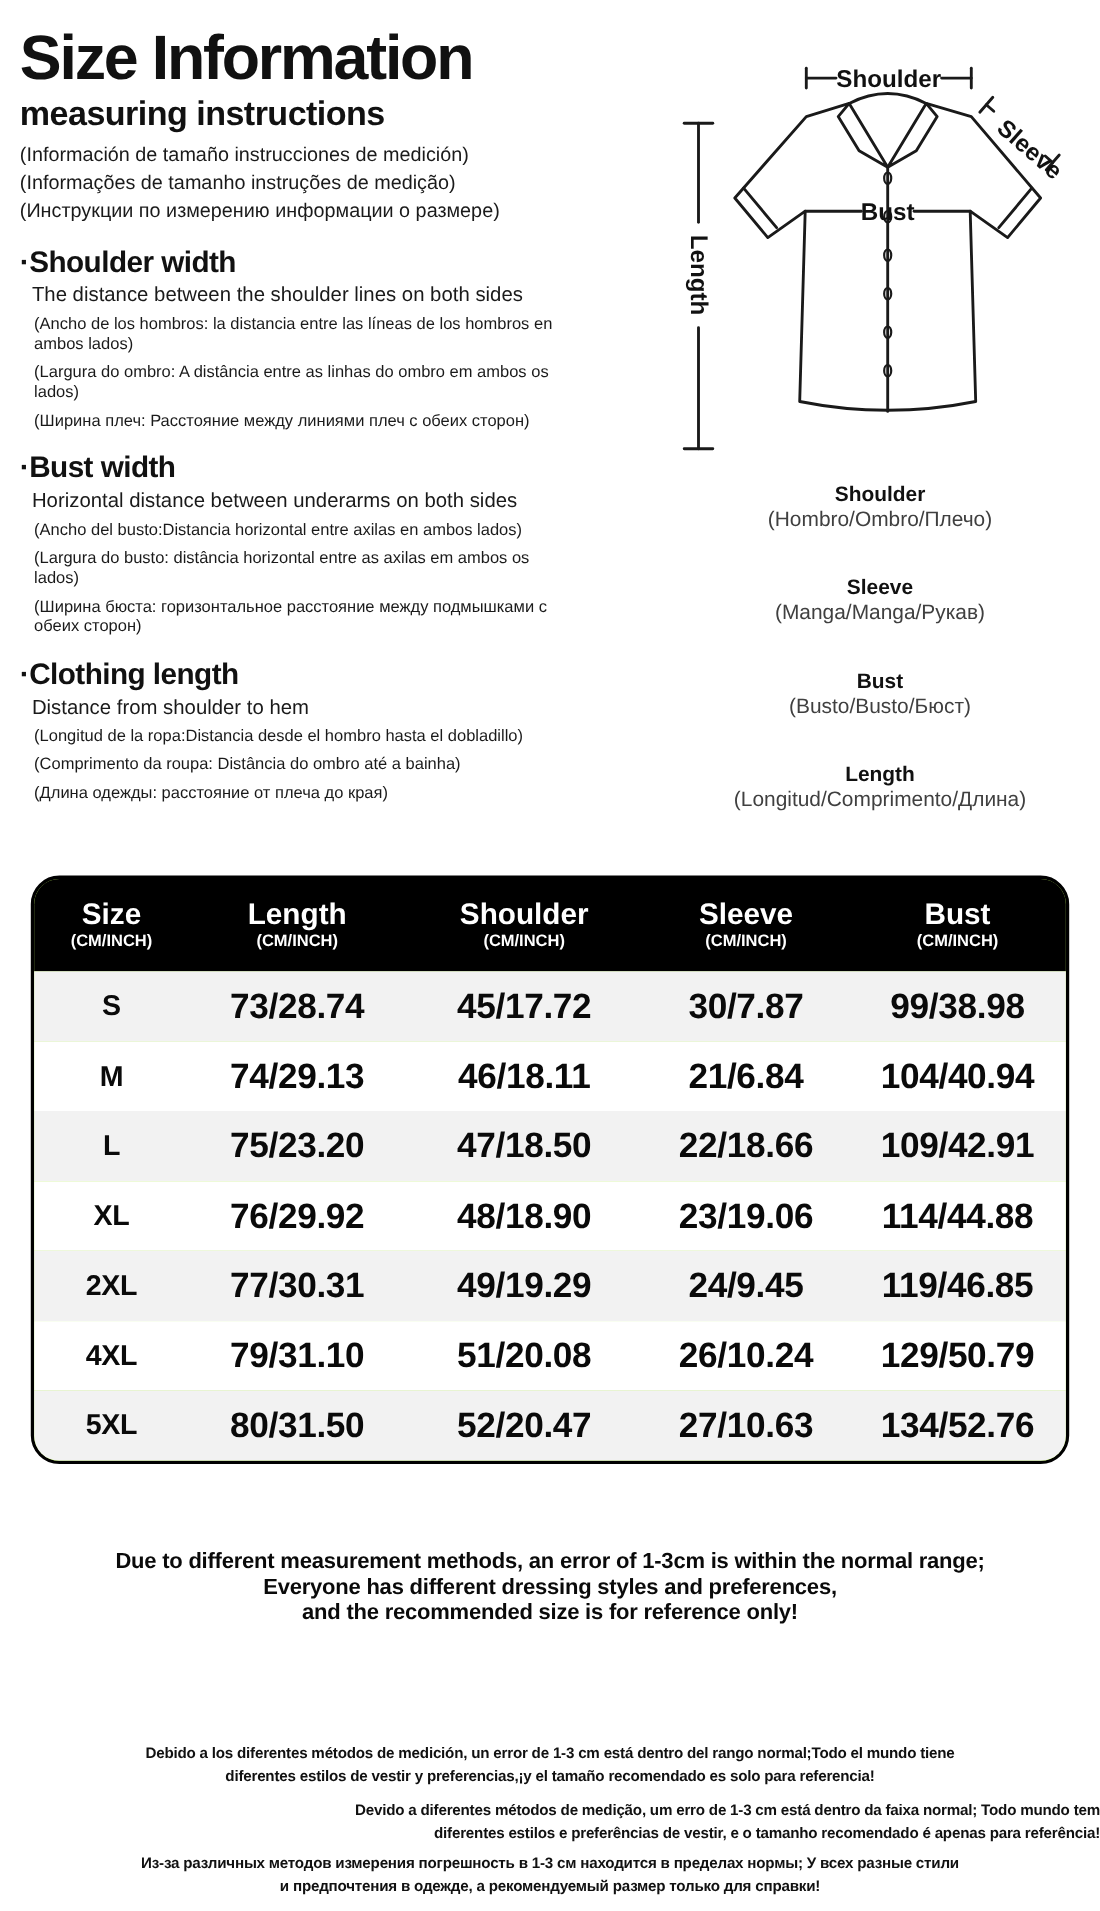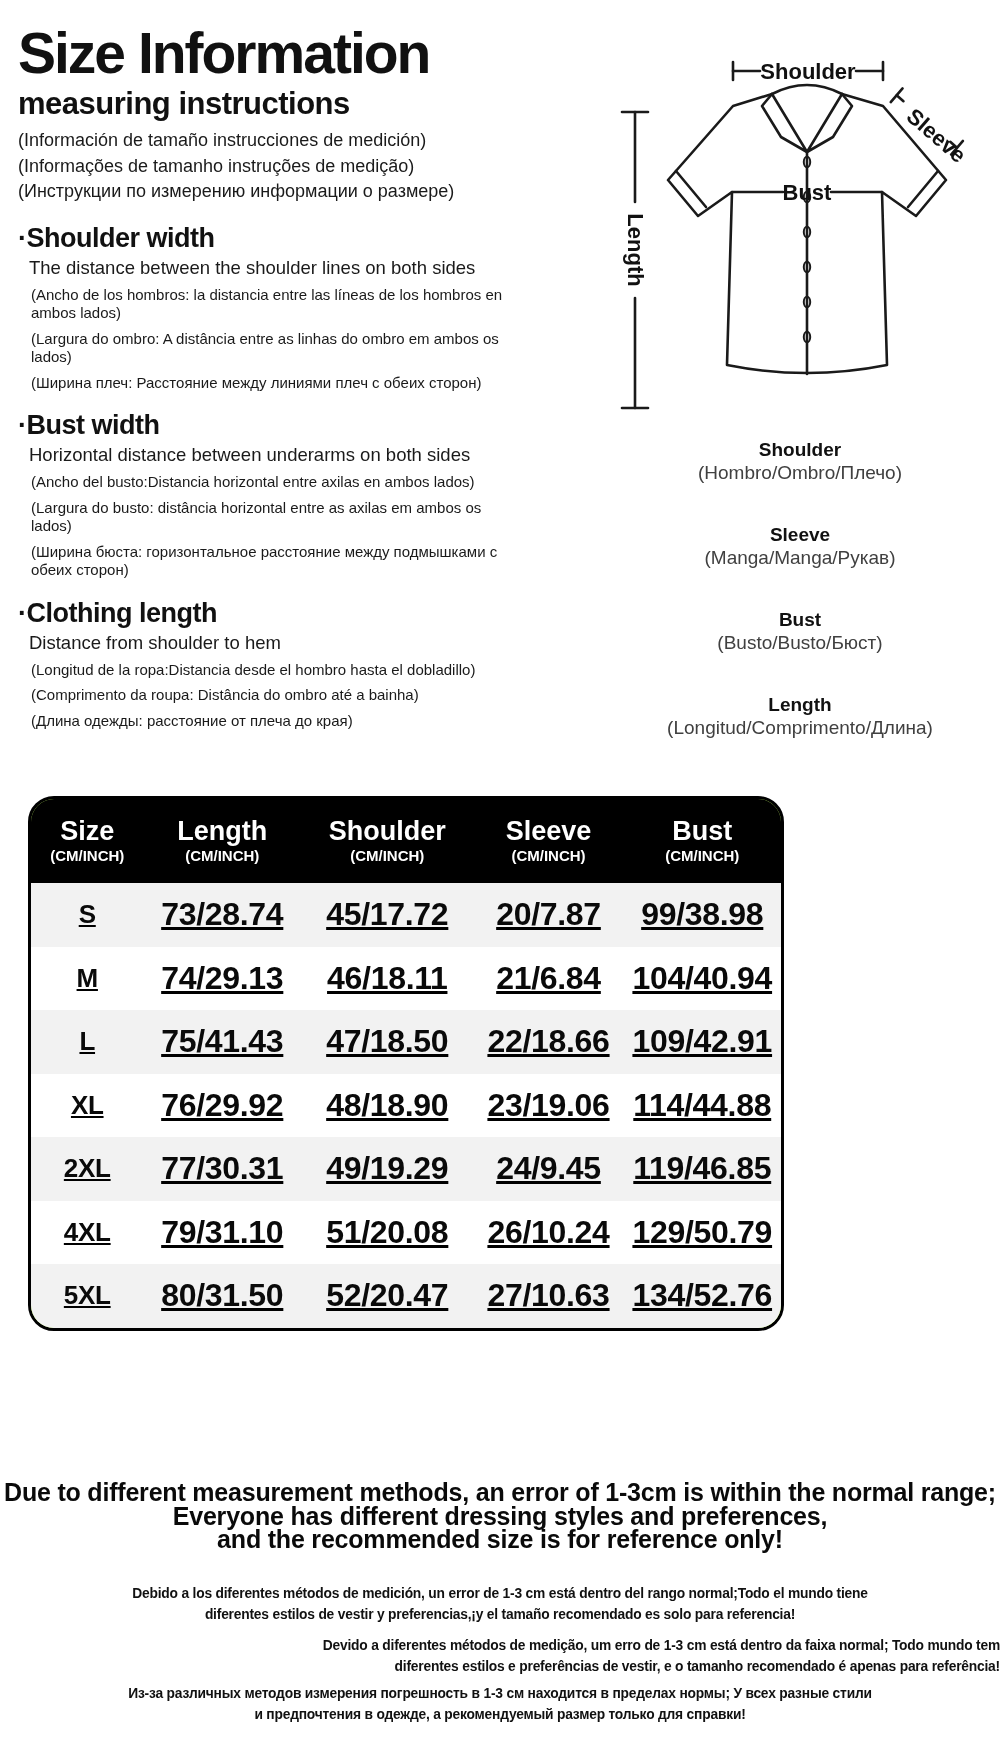--- a/index.html
+++ b/index.html
@@ -29,37 +29,37 @@
 
   
   .diagram-wrap { position: absolute; left: 600px; top: 40px; width: 400px; height: 392px; }
   .legend { position: absolute; left: 600px; top: 438px; width: 400px; text-align: center; }
   .legend-item { margin-bottom: 38px; }
   .legend-term { font-size: 19px; font-weight: bold; line-height: 23px; color: #111; }
   .legend-trans { font-size: 19px; line-height: 24px; color: #404040; }
 
   
   .size-table {
-    position: absolute; left: 28px; top: 796px; width: 756px;
-    border: 3px solid #000; border-radius: 26px; overflow: hidden; background: #bef264; text-decoration: underline;
+    position: absolute; left: 28px; top: 796px; width: 944px;
+    border: 3px solid #000; border-radius: 26px; overflow: hidden; background: #bef264;
   }
   .thead { background: #000; color: #fff; display: flex; height: 84px; align-items: center; }
   .th { text-align: center; }
   .th-name { font-size: 27px; font-weight: bold; line-height: 30px; }
   .th-unit { font-size: 15px; font-weight: bold; line-height: 20px; }
   .col-0 { width: 15%; } .col-1 { width: 21%; } .col-2 { width: 23%; } .col-3 { width: 20%; } .col-4 { width: 21%; }
   .trow { display: flex; height: 63.5px; align-items: center; }
   .trow:nth-child(odd) { background: #f2f2f2; }
   .trow:nth-child(even) { background: #ffffff; }
   .td { text-align: center; font-size: 32px; font-weight: bold; color: #0a0a0a; letter-spacing: -0.3px; }
   .td.size-cell { font-size: 26px; }
 
   
   .note { position: absolute; left: 0; width: 100%; text-align: center; }
-  .note-en { top: 1481px; font-size: 25px; font-weight: bold; line-height: 23.5px; letter-spacing: -0.2px; color: #0a0a0a; }
+  .note-en { top: 1408px; font-size: 20px; font-weight: bold; line-height: 23.5px; letter-spacing: -0.2px; color: #0a0a0a; }
   .note-sm { font-size: 13.8px; font-weight: bold; line-height: 20.5px; letter-spacing: -0.2px; color: #111; }
   .note-es { top: 1584px; }
   .note-pt { top: 1636px; text-align: right; }
   .note-ru { top: 1684px; }
 
   svg text { font-family: "Liberation Sans", "DejaVu Sans", sans-serif; }
 </style>
 </head>
 <body>
 
@@ -197,33 +197,33 @@
       <div class="th col-4">
         <div class="th-name">Bust</div>
         <div class="th-unit">(CM/INCH)</div>
       </div>
     </div>
     <div>
       <div class="trow">
         <div class="td size-cell col-0">S</div>
         <div class="td col-1">73/28.74</div>
         <div class="td col-2">45/17.72</div>
-        <div class="td col-3">20/7.87</div>
+        <div class="td col-3">30/7.87</div>
         <div class="td col-4">99/38.98</div>
       </div>
       <div class="trow">
         <div class="td size-cell col-0">M</div>
         <div class="td col-1">74/29.13</div>
         <div class="td col-2">46/18.11</div>
         <div class="td col-3">21/6.84</div>
         <div class="td col-4">104/40.94</div>
       </div>
       <div class="trow">
         <div class="td size-cell col-0">L</div>
-        <div class="td col-1">75/41.43</div>
+        <div class="td col-1">75/23.20</div>
         <div class="td col-2">47/18.50</div>
         <div class="td col-3">22/18.66</div>
         <div class="td col-4">109/42.91</div>
       </div>
       <div class="trow">
         <div class="td size-cell col-0">XL</div>
         <div class="td col-1">76/29.92</div>
         <div class="td col-2">48/18.90</div>
         <div class="td col-3">23/19.06</div>
         <div class="td col-4">114/44.88</div>

